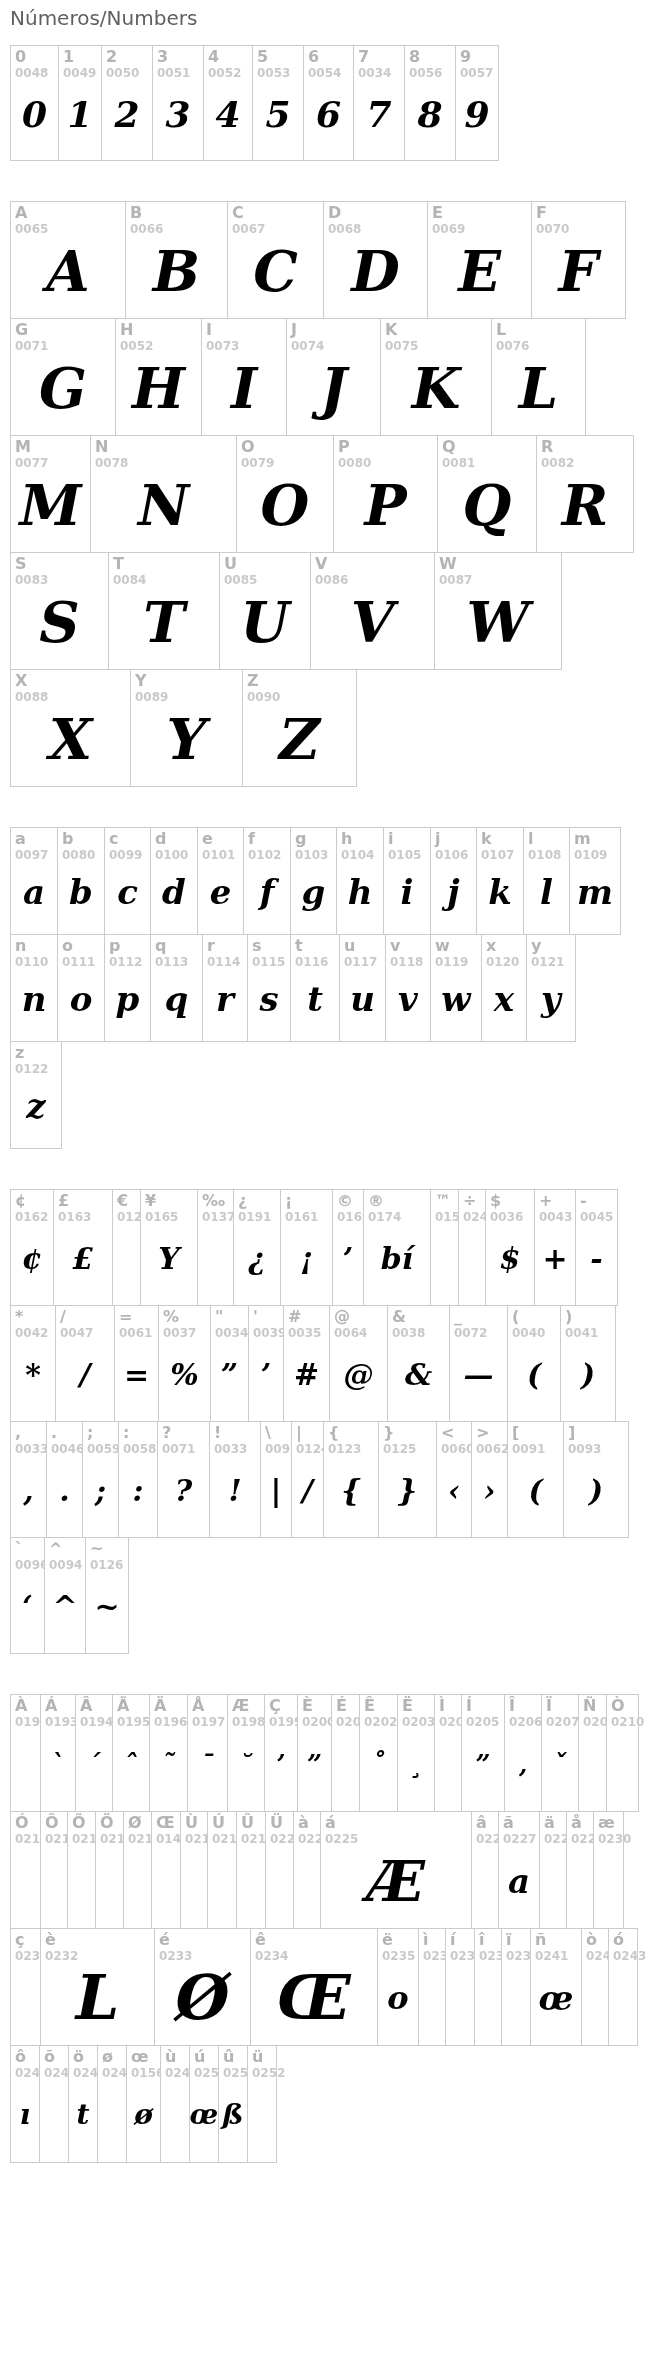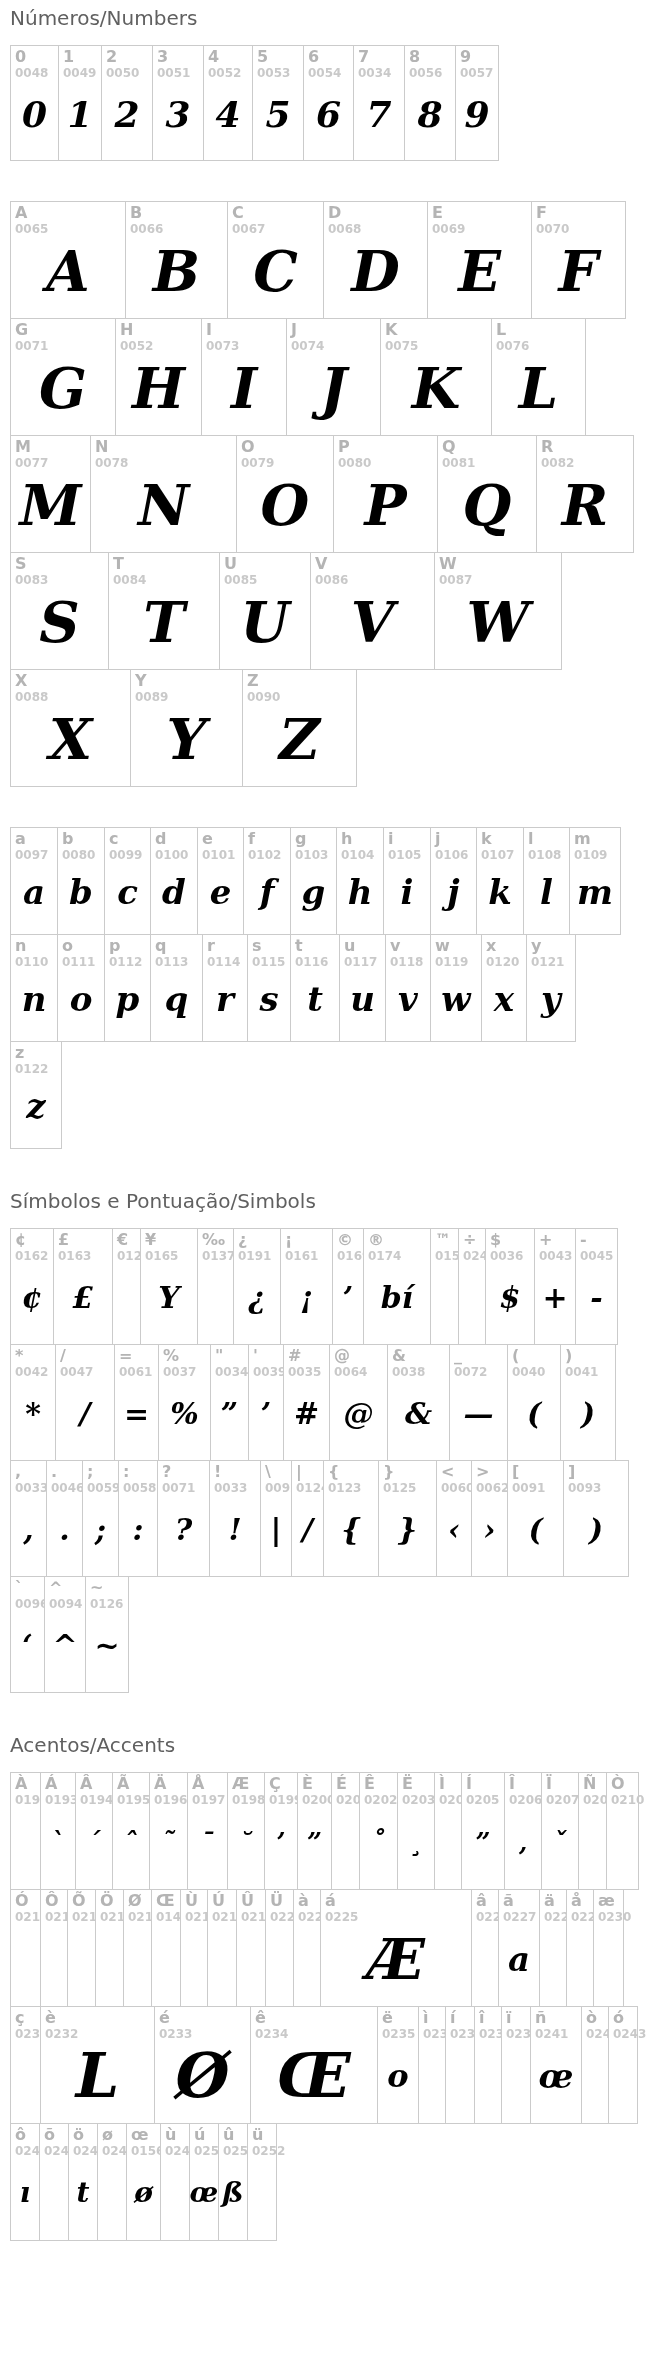--- a/index.html
+++ b/index.html
@@ -357,21 +357,20 @@
           <div class="row">
             <div class="cell" style="width: 52px; height: 108px;">
               <div class="lab">z</div>
               <div class="code">0122</div>
               <div class="glyph" style="font-size: 34px;">z</div>
             </div>
           </div>
         </div>
       </div>
       <div class="section">
-        <h2 class="section-title">Símbolos e Pontuação/Simbols</h2>
         <div class="grid">
           <div class="row">
             <div class="cell" style="width: 44px; height: 117px;">
               <div class="lab">¢</div>
               <div class="code">0162</div>
               <div class="glyph" style="font-size: 30px;">¢</div>
             </div>
             <div class="cell" style="width: 60px; height: 117px;">
               <div class="lab">£</div>
               <div class="code">0163</div>
@@ -585,21 +584,20 @@
             </div>
             <div class="cell" style="width: 44px; height: 117px;">
               <div class="lab">~</div>
               <div class="code">0126</div>
               <div class="glyph" style="font-size: 30px;">~</div>
             </div>
           </div>
         </div>
       </div>
       <div class="section">
-        <h2 class="section-title">Acentos/Accents</h2>
         <div class="grid">
           <div class="row">
             <div class="cell" style="width: 31px; height: 118px;">
               <div class="lab">À</div>
               <div class="code">0192</div>
               <div class="glyph" style="font-size: 26px;"></div>
             </div>
             <div class="cell" style="width: 36px; height: 118px;">
               <div class="lab">Á</div>
               <div class="code">0193</div>

